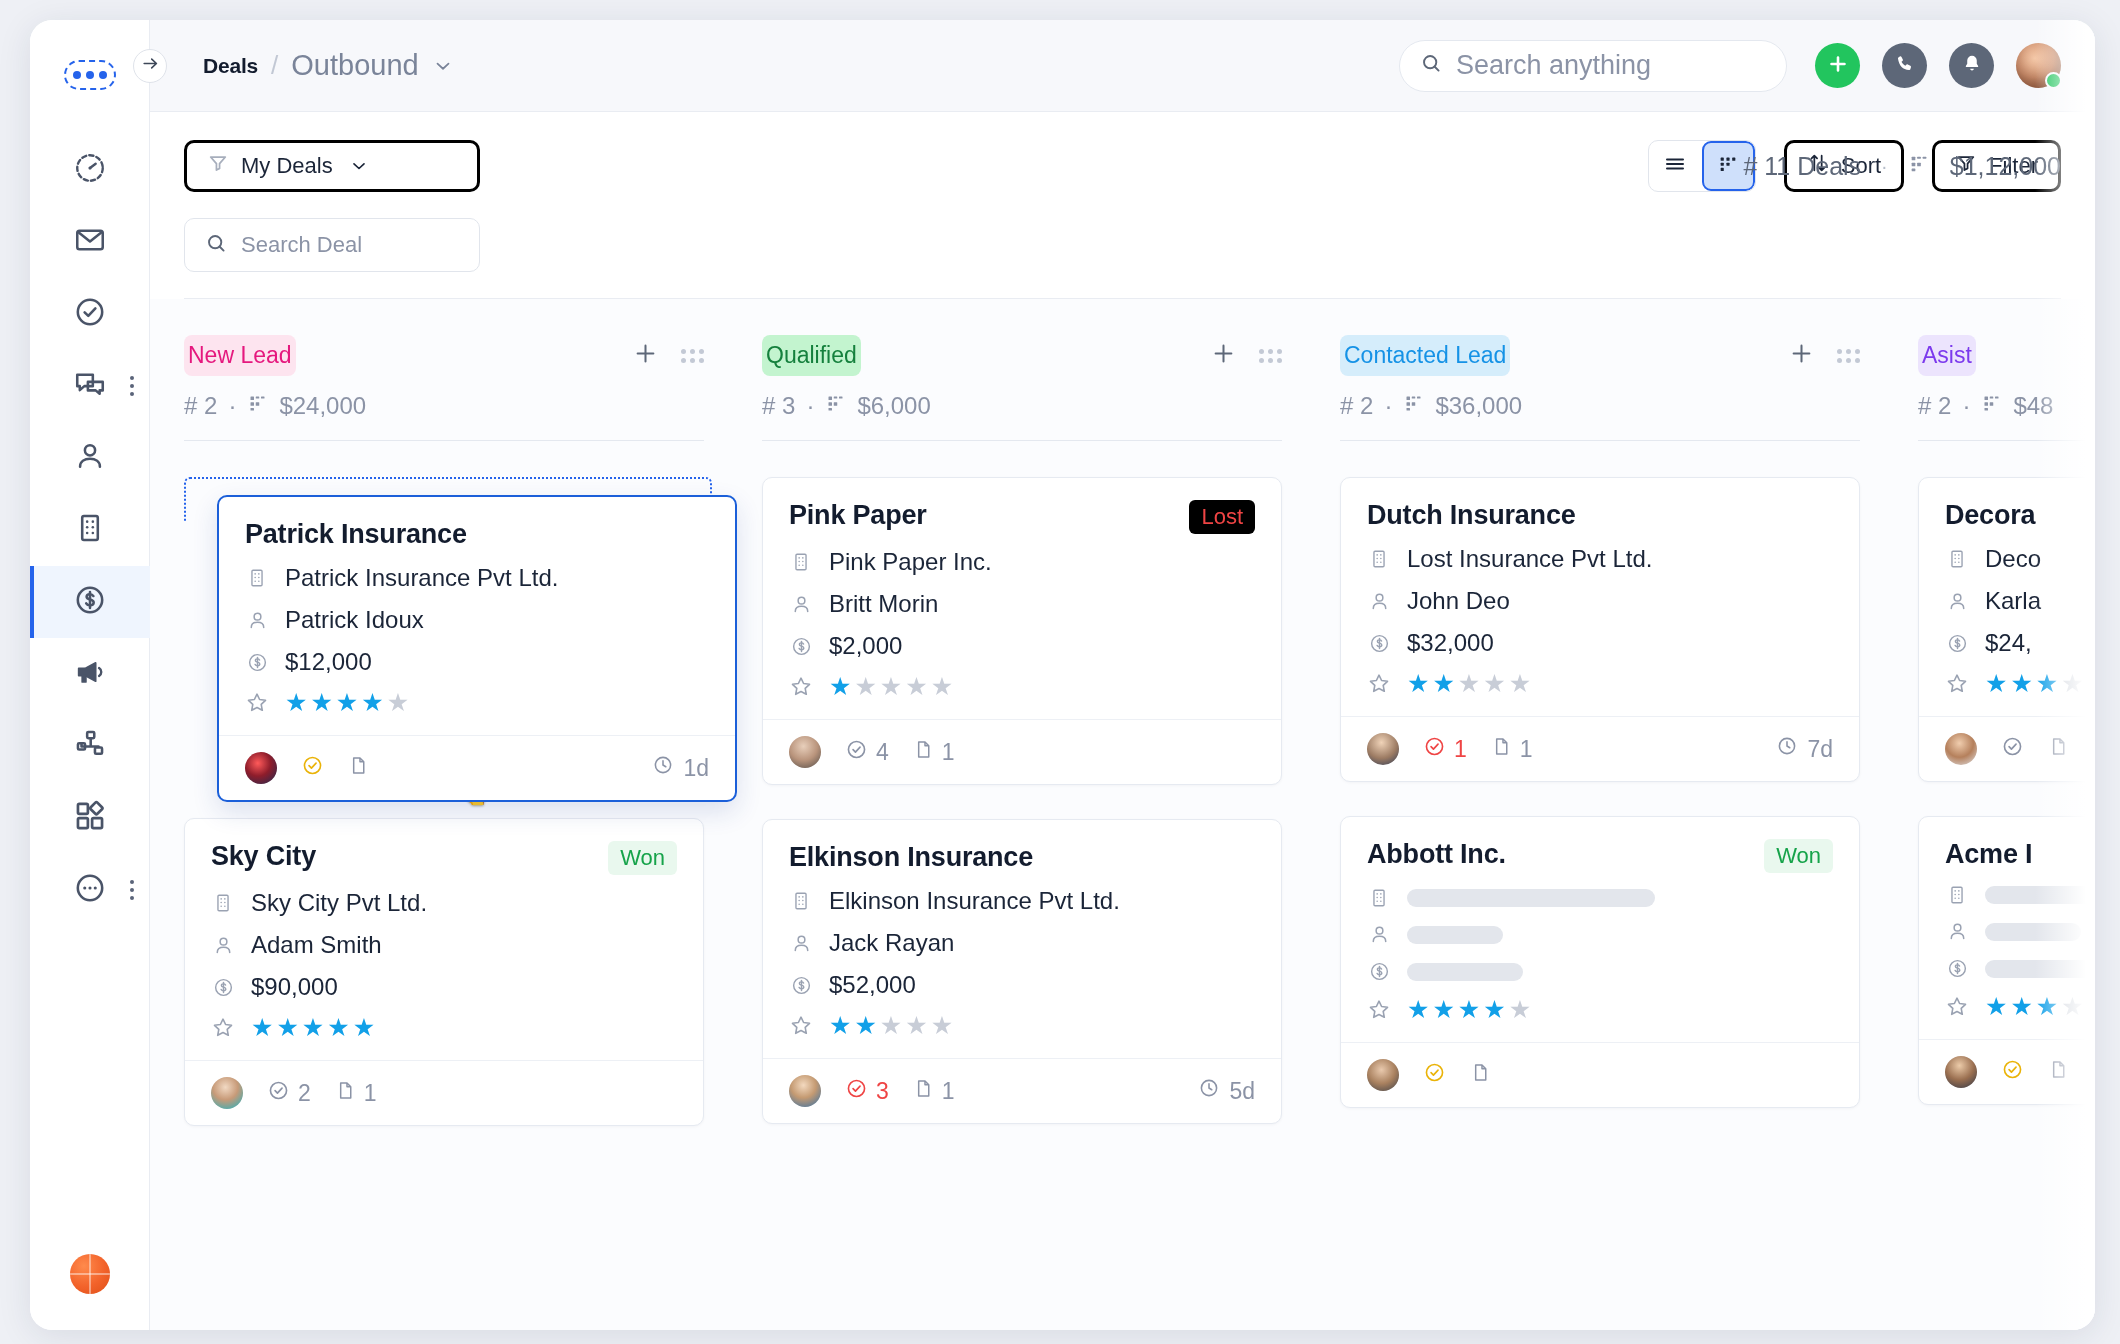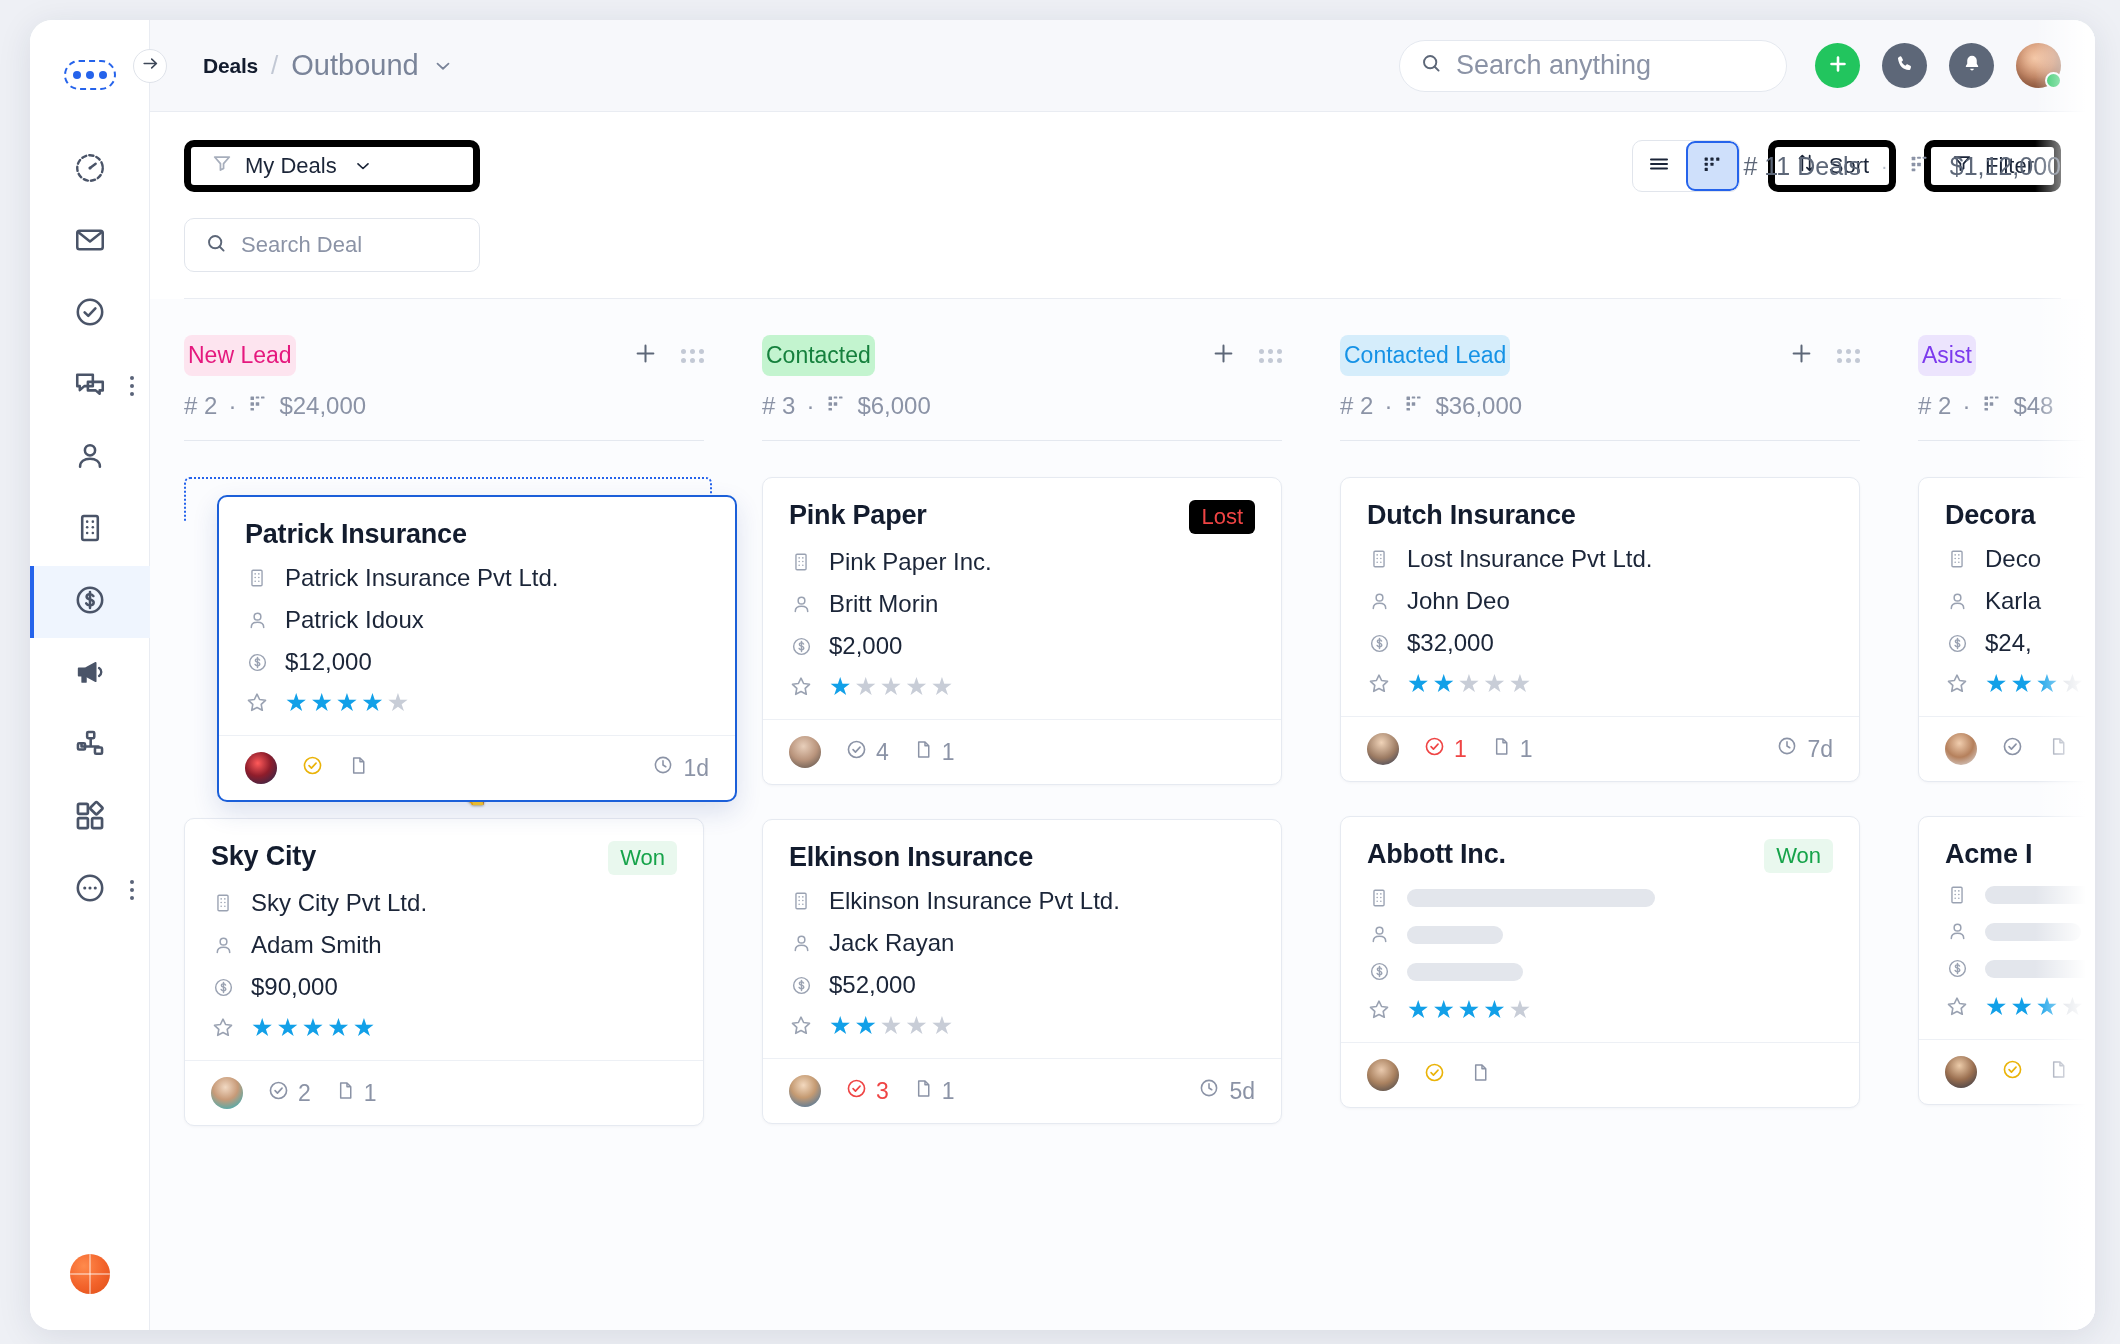--- a/index.html
+++ b/index.html
@@ -132,21 +132,21 @@
   }
 
   
   .toolbar {
     padding: 28px 34px 0 34px;
     display:flex; flex-direction:column;
     flex: 0 0 auto;
   }
   .toolbar-row { display:flex; align-items:center; }
   .pill-btn {
-    height:52px; border:7px solid #000000; border-radius:10px;
+    height:52px; border:3px solid #000000; border-radius:10px;
     background:#fff; display:flex; align-items:center; gap:12px;
     padding: 0 20px; font-size:22px; color:#1b2538; cursor:pointer;
     font-family:"Liberation Sans", sans-serif; font-weight:500;
   }
   .my-deals { width: 296px; }
   .toolbar-right { margin-left:auto; display:flex; align-items:center; gap:28px;padding-left:22px;}
   .view-toggle {
     display:flex; height:52px; border:1px solid #e1e5ec; border-radius:10px; overflow:hidden; background:#fff;
   }
   .vt-btn { width:53px; display:flex;align-items:center;justify-content:center; cursor:pointer; color:#1b2538;}
@@ -740,21 +740,21 @@
                       <path d="M13.7 3.5v4.3H18"></path>
                     </svg></span>
                   <span>1</span>
                 </span>
               </div>
             </div>
           </div>
         </div>
         <div class="column">
           <div class="col-head">
-            <span class="stage-badge" style="color:#15803d;background:#c3f4cf">Contacted</span>
+            <span class="stage-badge" style="color:#15803d;background:#c3f4cf">Qualified</span>
             <span class="col-head-actions">
               <span class="plus-icon"><svg width="27" height="27" viewBox="0 0 24 24" fill="none" stroke="currentColor" stroke-width="1.8" stroke-linecap="round">
                   <path d="M12 5v14M5 12h14"></path>
                 </svg></span>
               <span class="grip">
                 <i></i>
                 <i></i>
                 <i></i>
                 <i></i>
                 <i></i>

